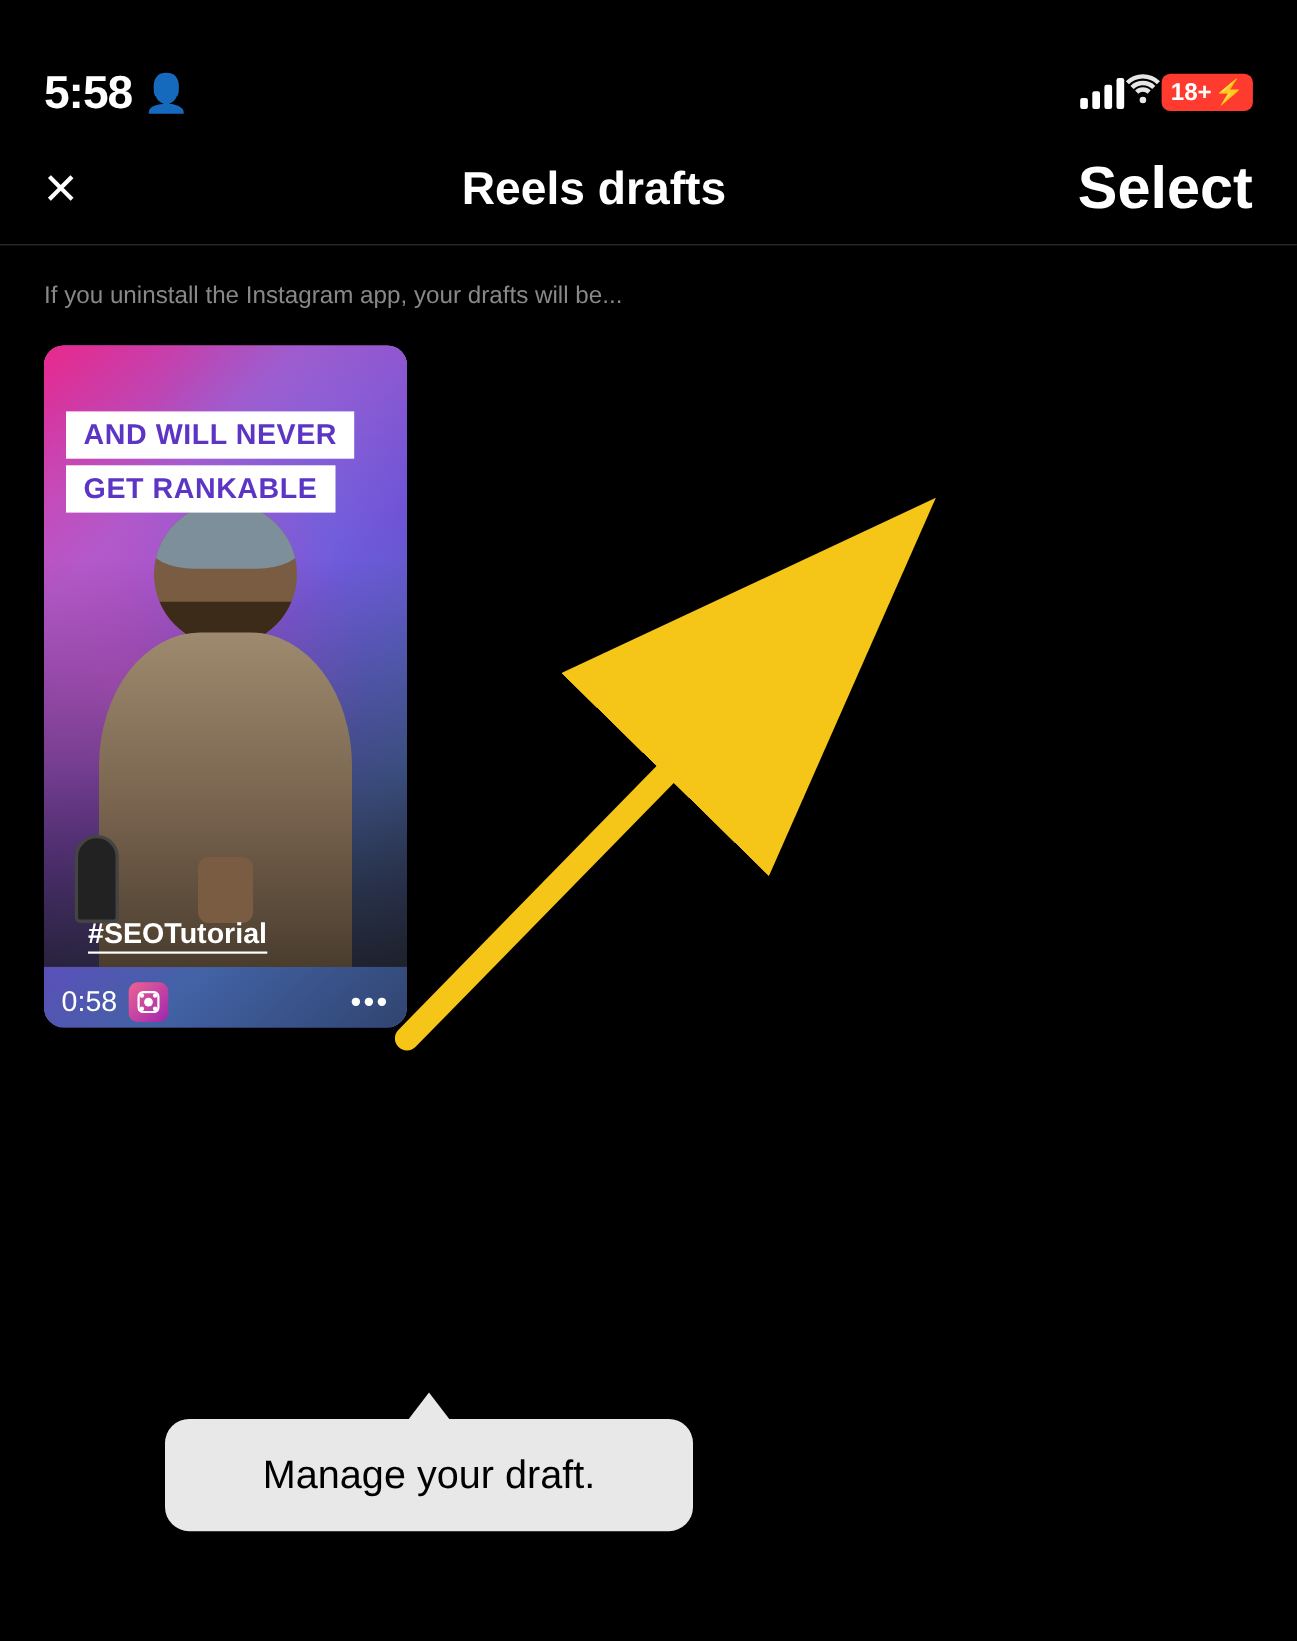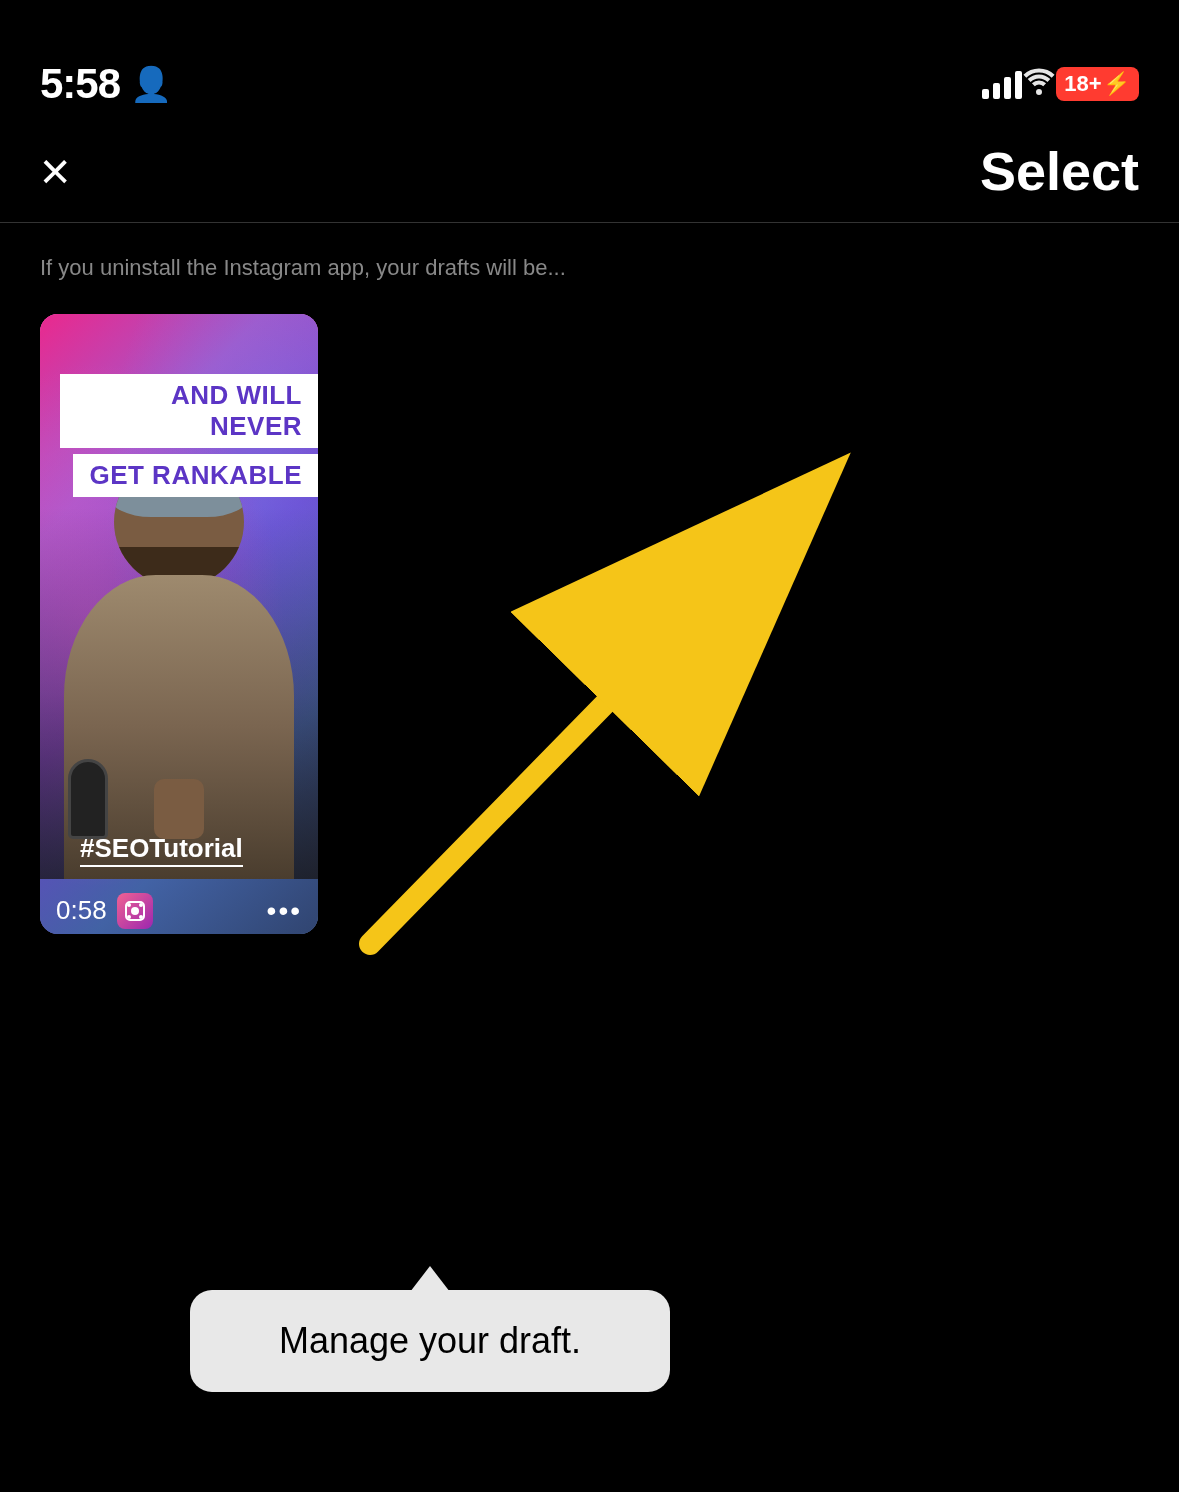--- a/index.html
+++ b/index.html
@@ -107,27 +107,26 @@
     }
 
     
     .content-area {
       padding: 10px 40px;
       position: relative;
     }
 
     
     .draft-card {
-      width: 278px;
+      width: 330px;
       height: 620px;
       border-radius: 18px;
       overflow: hidden;
       position: relative;
       background: linear-gradient(135deg, #e040fb 0%, #9c27b0 30%, #673ab7 60%, #3f51b5 100%);
-      text-align: right;
     }
 
     
     .video-bg {
       position: absolute;
       inset: 0;
       background: linear-gradient(160deg, #f06292 0%, #ce93d8 20%, #9575cd 40%, #7986cb 55%, #546e7a 100%);
     }
 
     
@@ -213,21 +212,20 @@
       bottom: 0;
       left: 50px;
       background: #e8e8e8;
       color: #000;
       border-radius: 22px;
       padding: 30px 50px;
       font-size: 36px;
       font-weight: 500;
       width: 480px;
       text-align: center;
-      margin-left: 40px;
     }
     .tooltip-bubble::before {
       content: '';
       position: absolute;
       top: -24px;
       left: 50%;
       transform: translateX(-50%);
       width: 0;
       height: 0;
       border-left: 20px solid transparent;
@@ -257,20 +255,21 @@
     </div>
     <div class="battery-badge">
       <span>18+</span>
       <span>⚡</span>
     </div>
   </div>
 </div>
 
 <div class="nav-header">
   <div class="close-btn">×</div>
+  <div class="nav-title">Reels drafts</div>
   <div class="select-btn">Select</div>
 </div>
 
 <div class="info-text">If you uninstall the Instagram app, your drafts will be...</div>
 
 <div class="content-area">
 
   <div class="draft-card">
     <div class="video-bg"></div>
 

